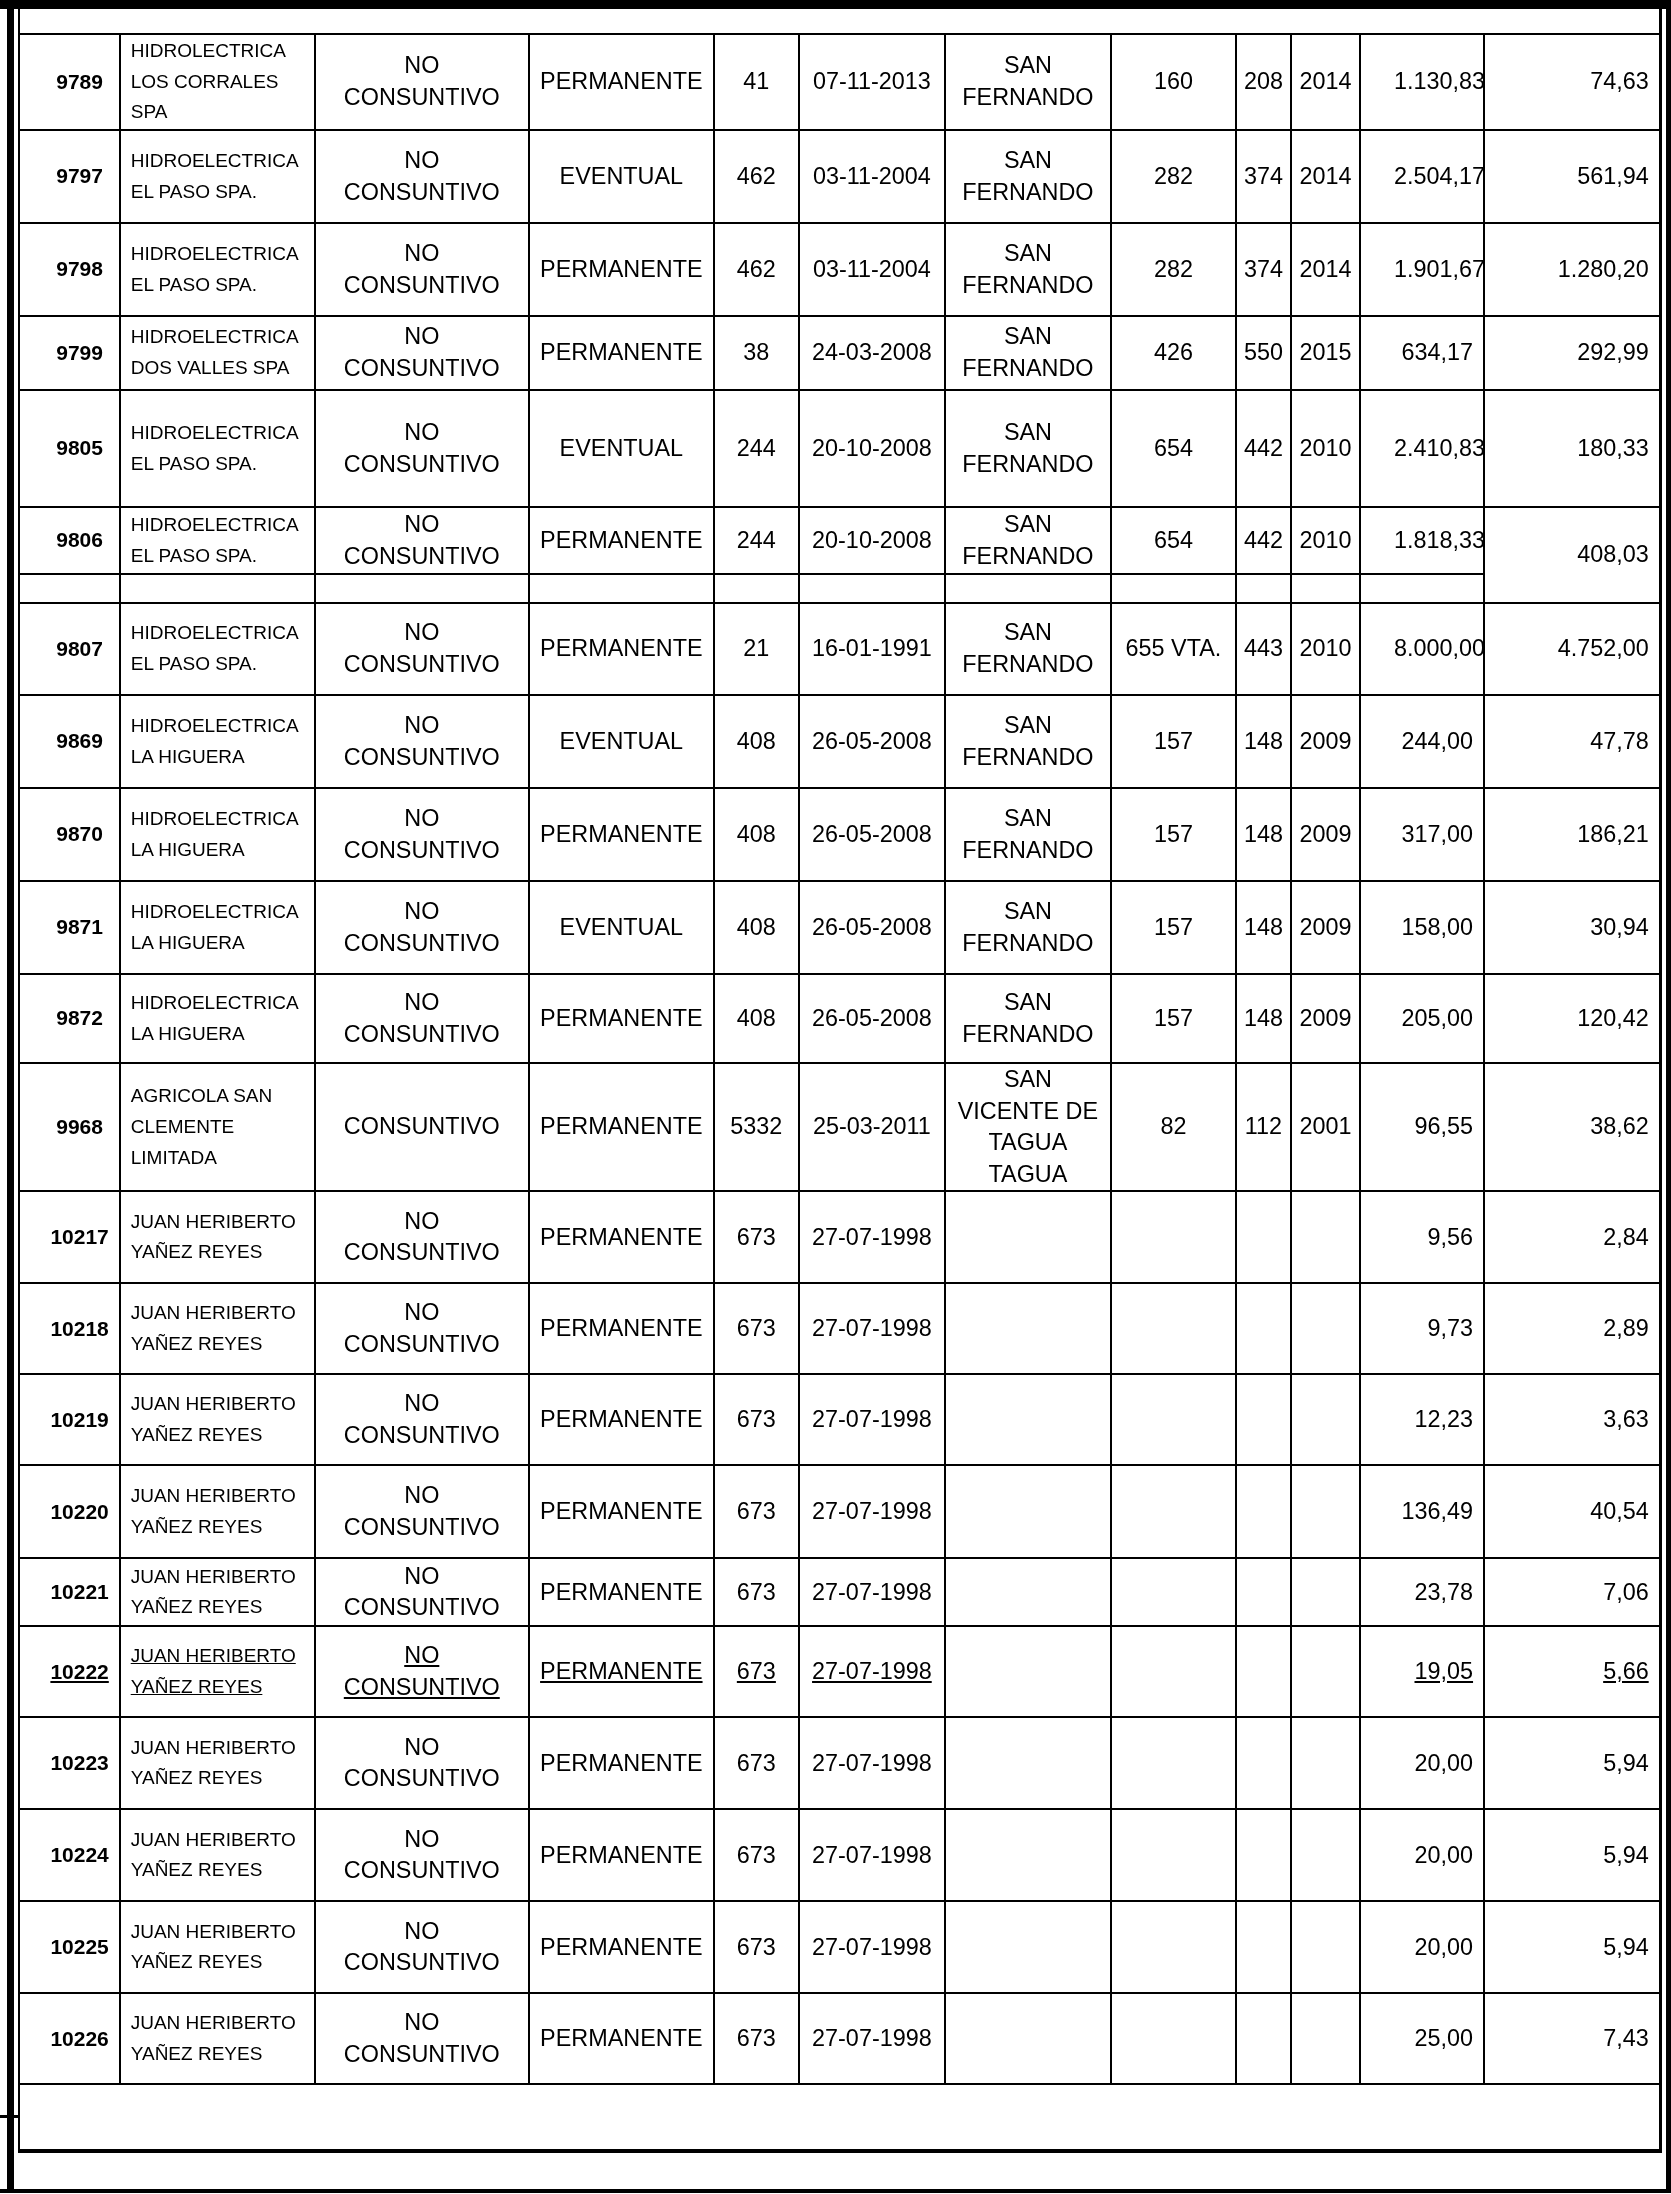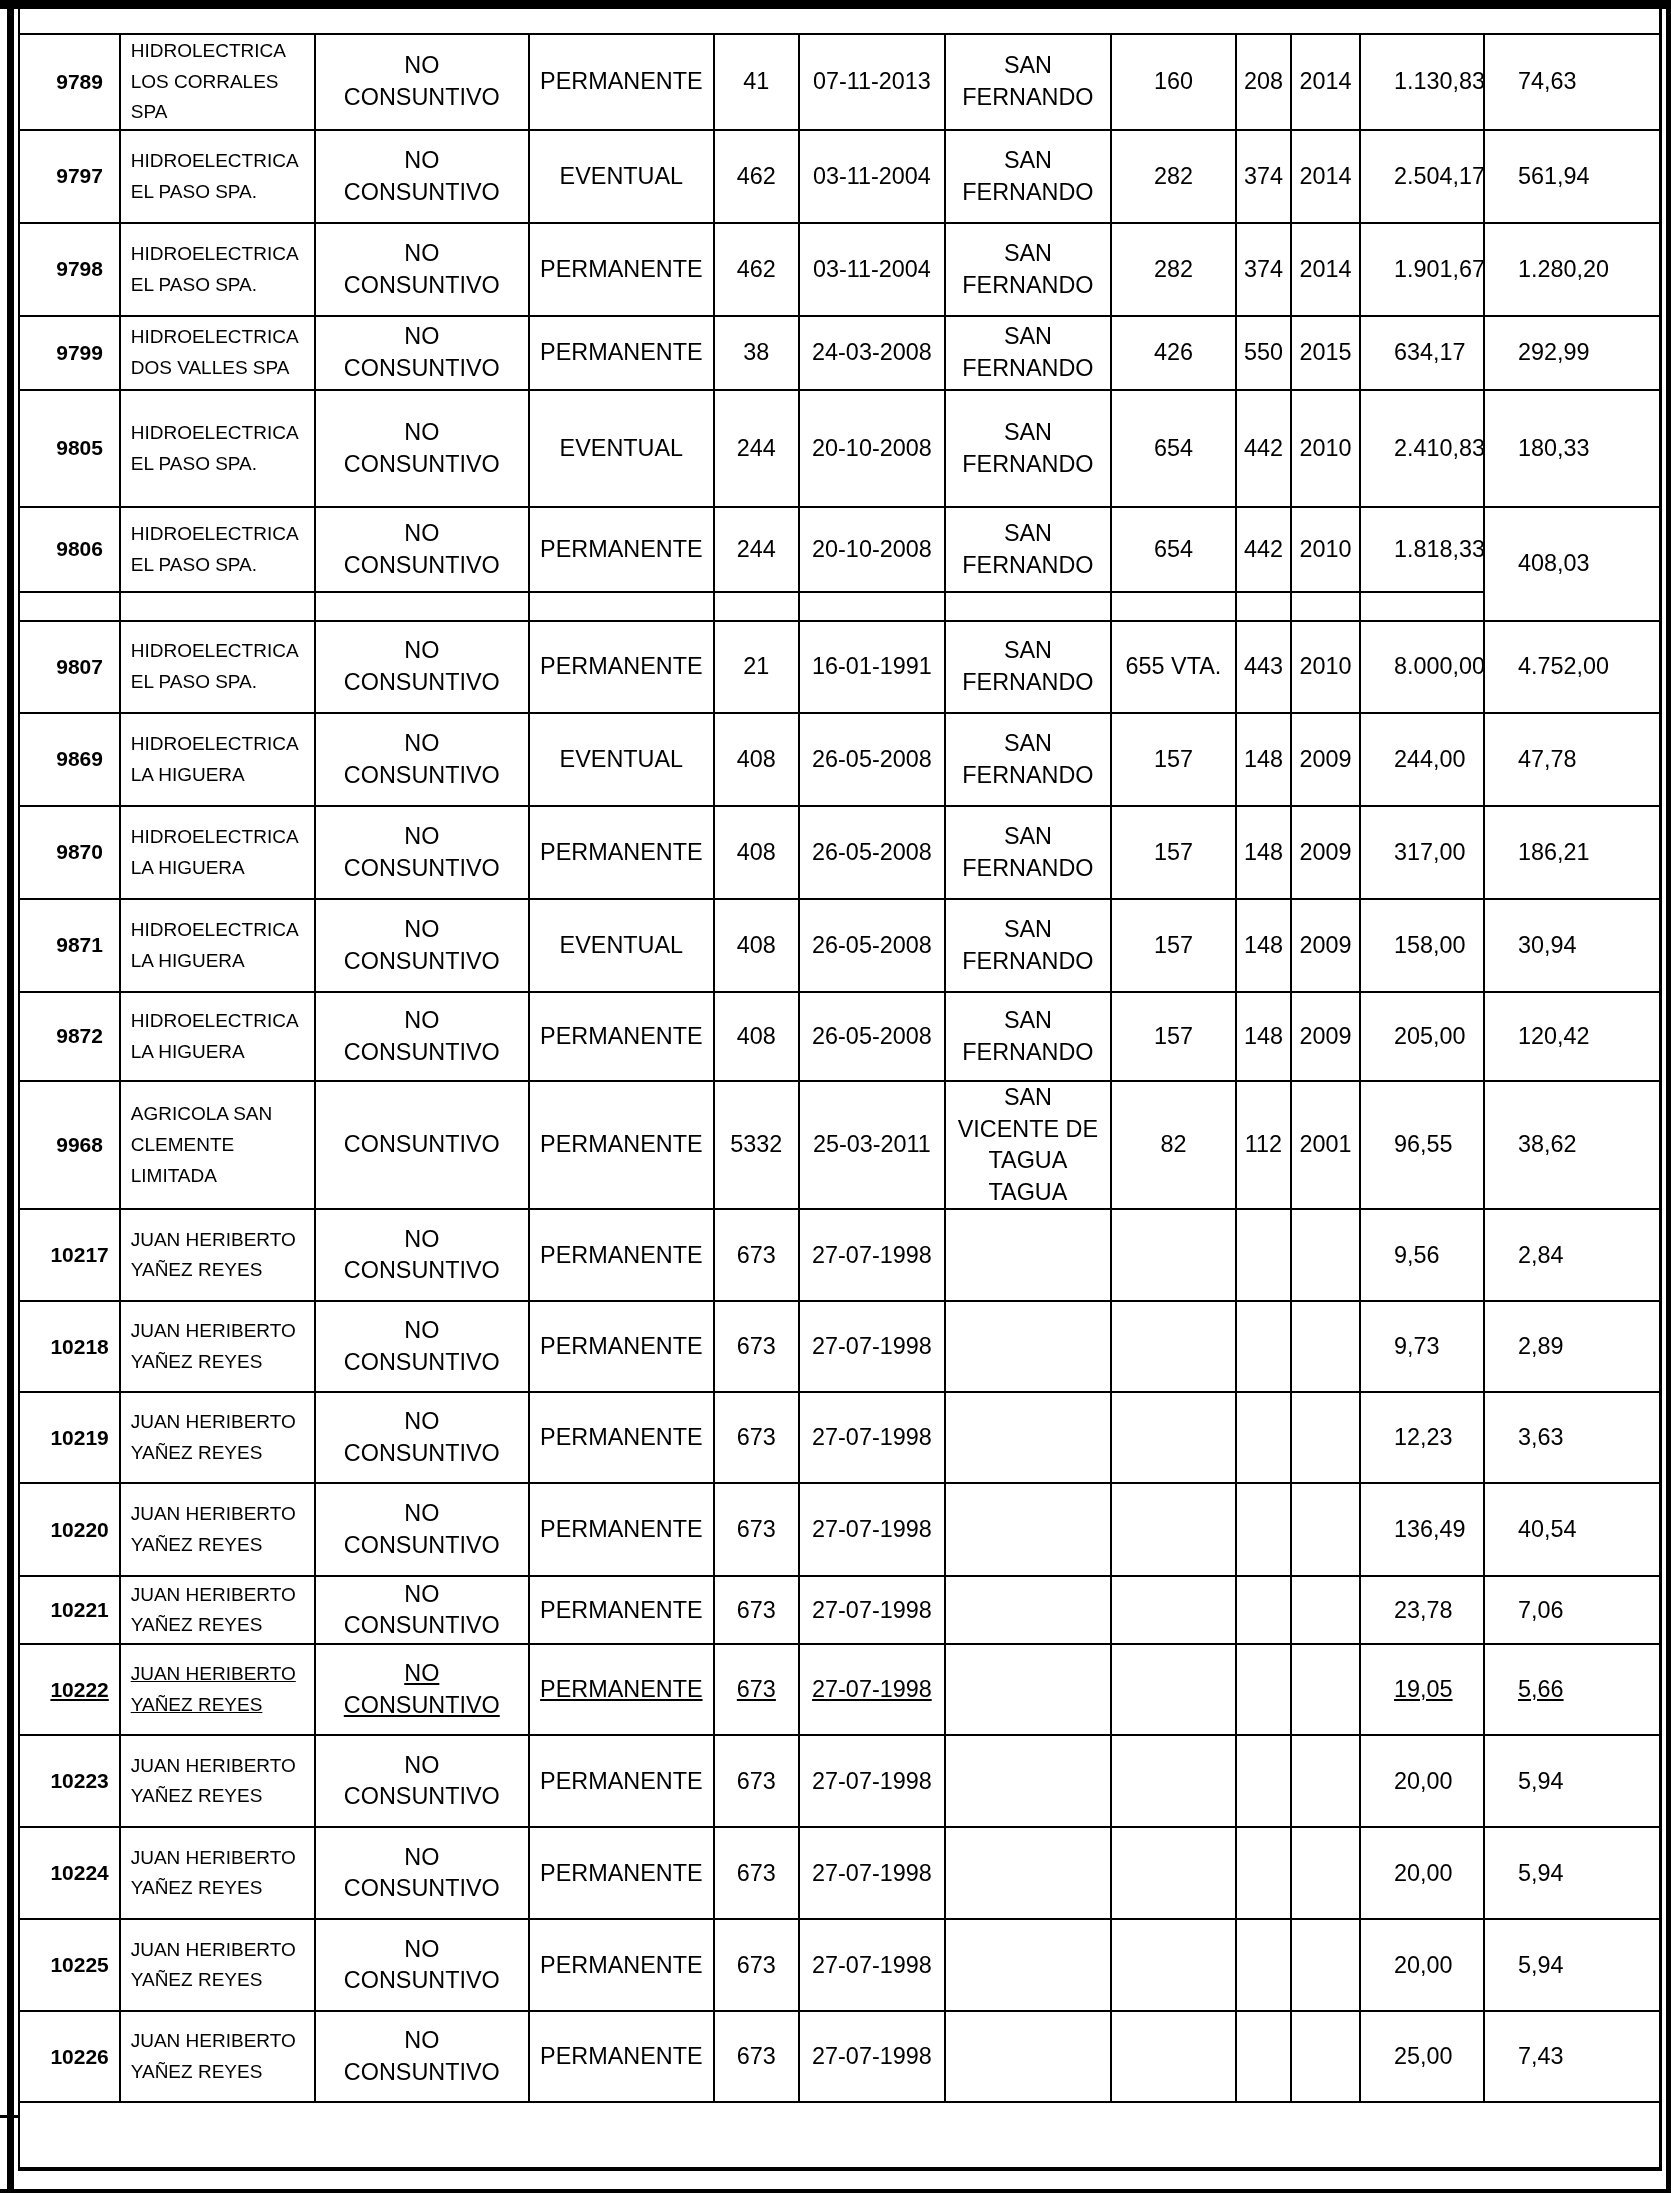--- a/index.html
+++ b/index.html
@@ -24,21 +24,21 @@
   }
   #grid td{
     border:2.1px solid #000;
     font-size:23.4px;line-height:1.35;
     vertical-align:middle;text-align:center;
     white-space:pre-line;overflow:hidden;
     padding:0 4.2px;
   }
   #grid td.c1{font-weight:bold;font-size:21px;padding-left:25px;}
   #grid td.c2{text-align:left;font-size:19px;padding-left:10px;line-height:1.62;margin-top:27px;}
-  #grid td.c11,#grid td.c12{text-align:left;padding-right:10px;padding-left:33px;}
+  #grid td.c11,#grid td.c12{text-align:right;padding-right:10px;padding-left:33px;}
   #grid td.edge-cell{border-left:none;border-right:none;}
   #grid tr.edge-top td{border-top:none;}
 </style>
 </head>
 <body>
 
 <div class="frame" id="frame-top"></div>
 <div class="frame" id="frame-left"></div>
 <div class="frame" id="frame-right"></div>
 <div class="frame" id="frame-bottom"></div>
@@ -142,21 +142,21 @@
         <td class="c5">244</td>
         <td class="c6">20-10-2008</td>
         <td class="c7">SAN
 FERNANDO</td>
         <td class="c8">654</td>
         <td class="c9">442</td>
         <td class="c10">2010</td>
         <td class="c11">2.410,83</td>
         <td class="c12">180,33</td>
       </tr>
-      <tr style="height: 85px;">
+      <tr style="height: 67px;">
         <td class="c1">9806</td>
         <td class="c2">HIDROELECTRICA
 EL PASO SPA.</td>
         <td class="c3">NO
 CONSUNTIVO</td>
         <td class="c4">PERMANENTE</td>
         <td class="c5">244</td>
         <td class="c6">20-10-2008</td>
         <td class="c7">SAN
 FERNANDO</td>

